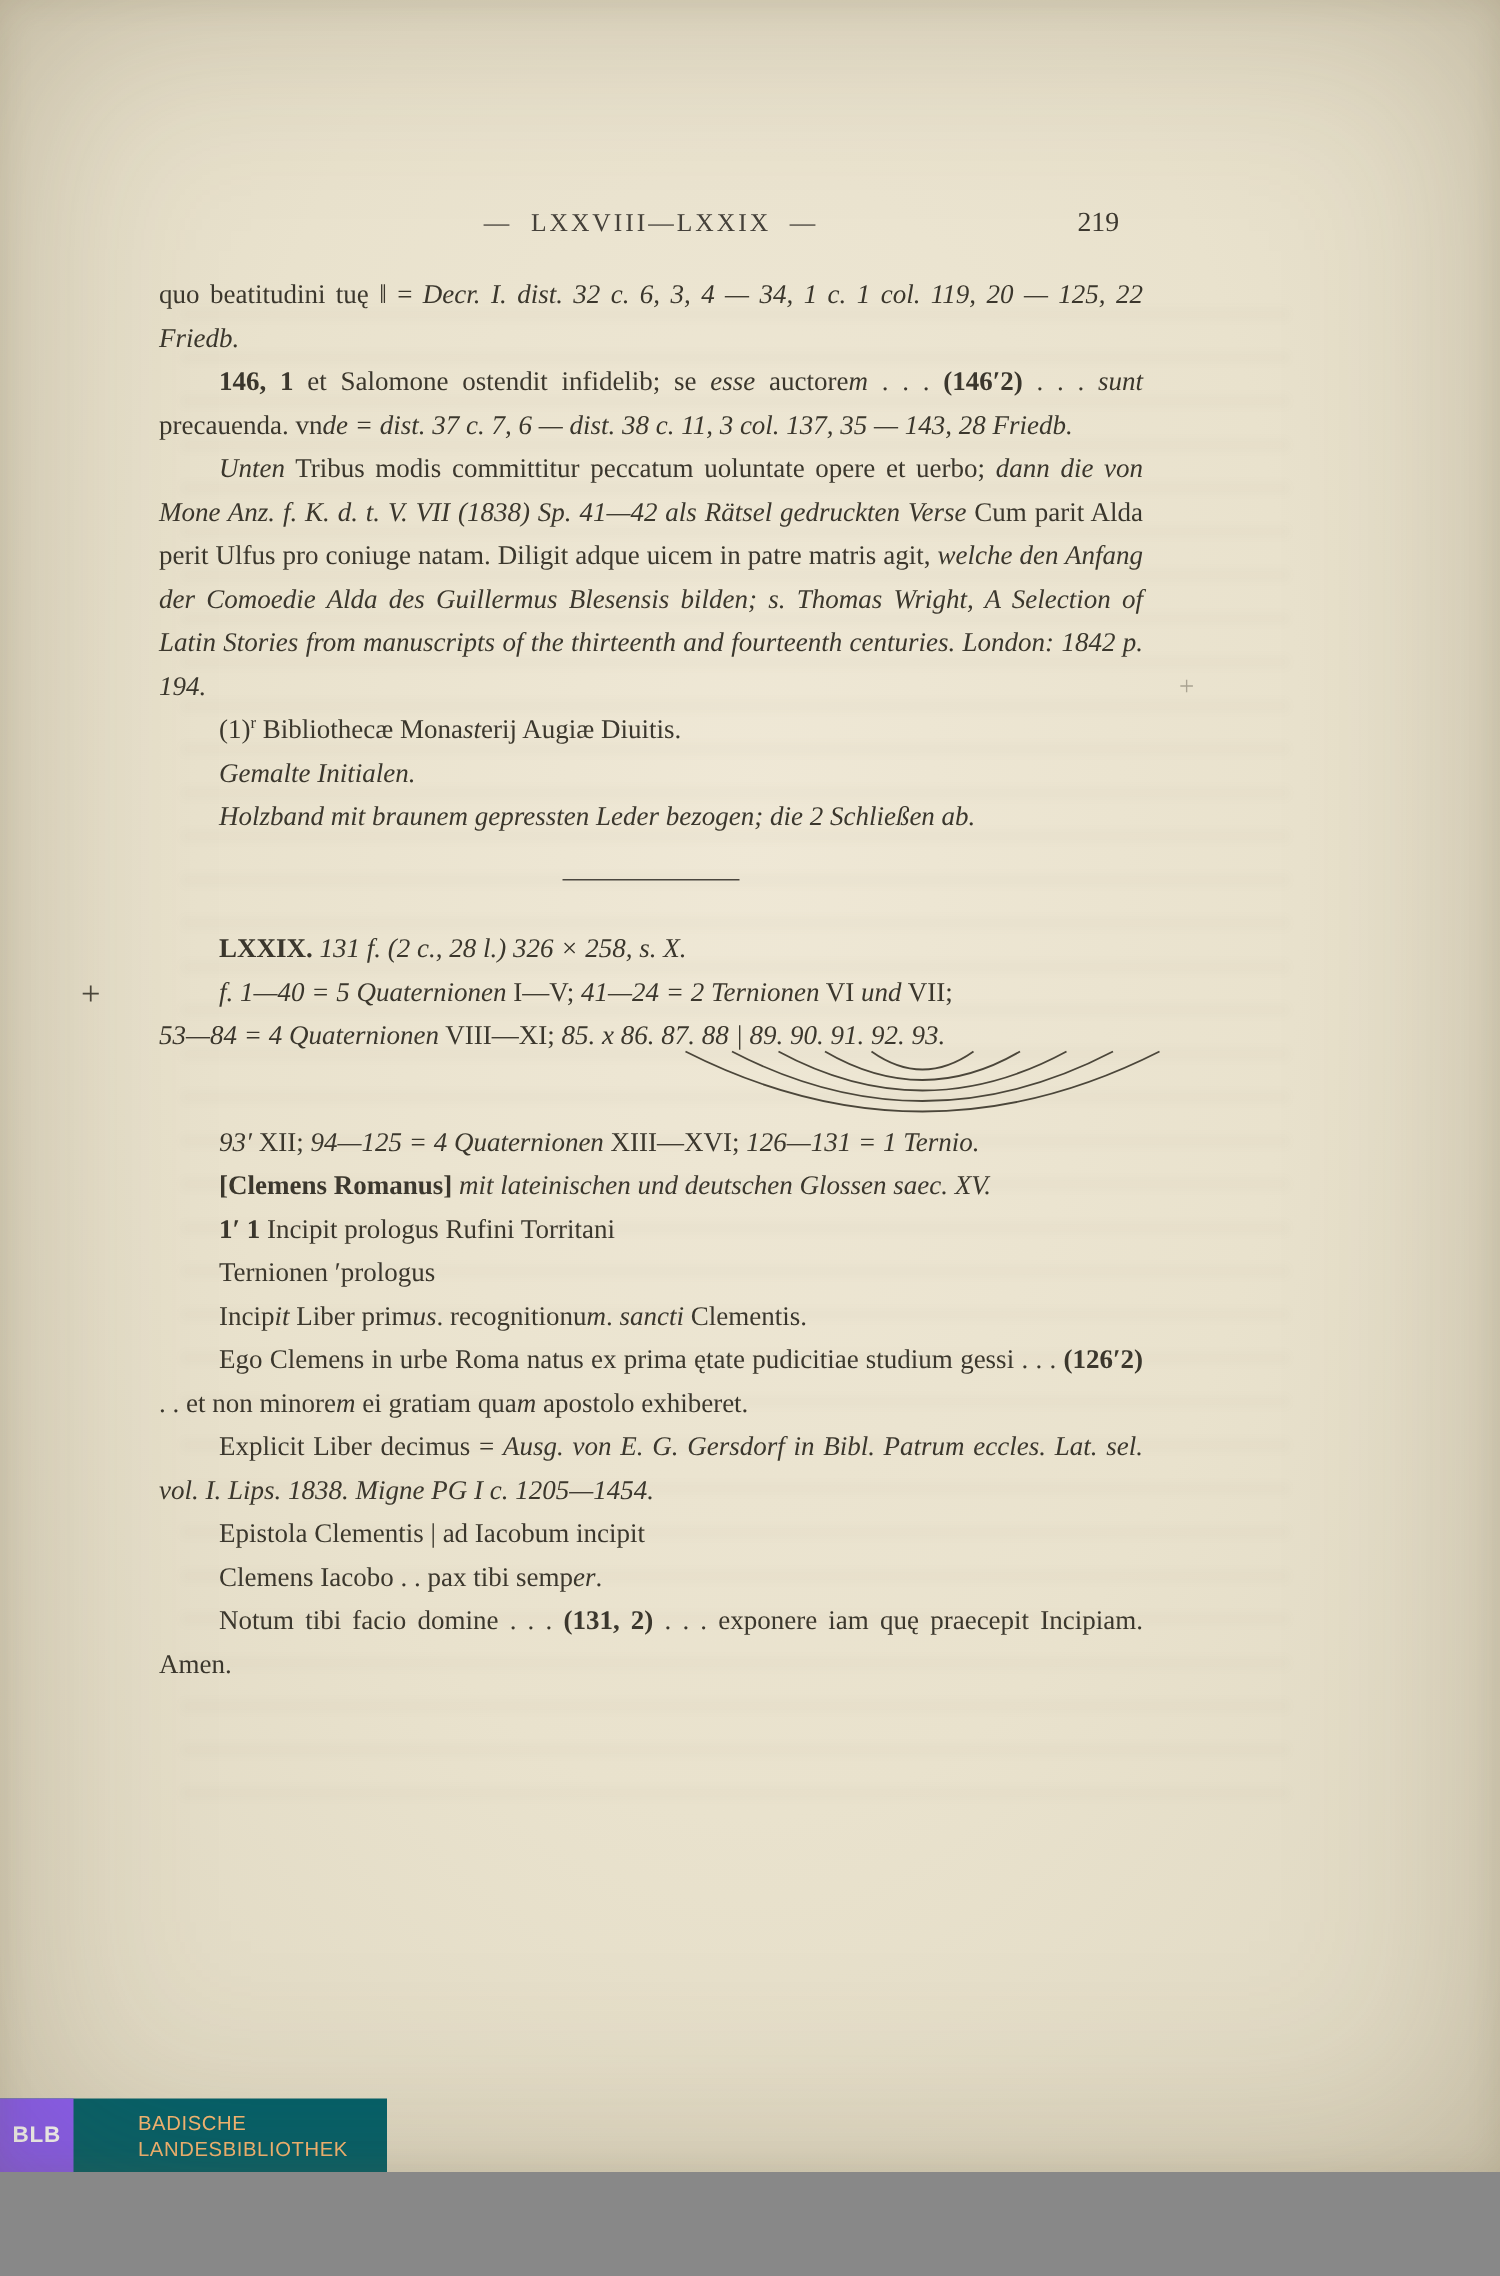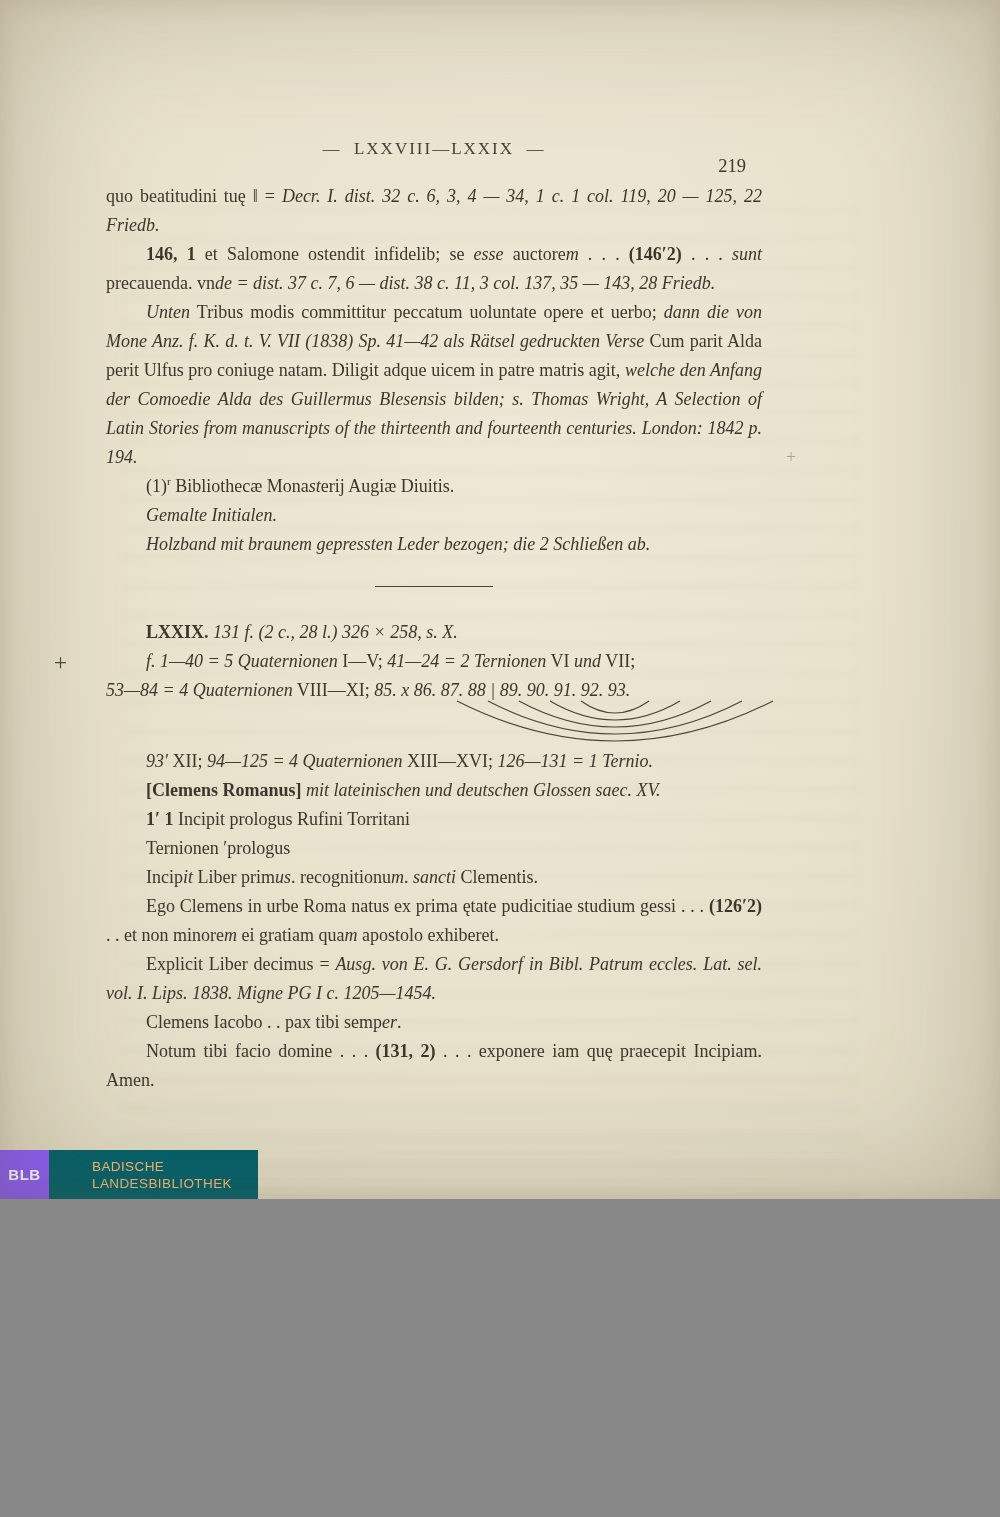--- a/index.html
+++ b/index.html
@@ -1,39 +1,39 @@
 <!DOCTYPE html>
 <html><head>
 <meta charset="utf-8">
 <style>
   html,body { margin:0; padding:0; background:#888; }
   .page {
     position:relative;
-    width:1000px; height:1199px;
+    width:1000px; height:1448px;
     margin:0 auto;
     background: radial-gradient(ellipse at 50% 38%, #efe8d6 0%, #e9e2cd 52%, #ded7c1 100%);
     font-family:"Liberation Serif", serif;
     color:#3a362c;
     overflow:hidden;
   }
   .page::after {
     content:""; position:absolute; inset:0; pointer-events:none;
     box-shadow: inset 0 0 140px rgba(96,84,55,.28), inset 0 0 22px rgba(120,106,70,.16);
   }
   .ghost {
     position:absolute; left:120px; top:205px; width:740px; height:1010px;
     background: repeating-linear-gradient(180deg, rgba(115,103,75,.08) 0 9px, transparent 9px 29px);
     filter: blur(3px); opacity:.32; pointer-events:none;
   }
   .header { position:absolute; left:106px; top:139px; width:656px; height:24px; }
   .range {
     position:absolute; left:0; right:0; text-align:center;
     font-size:17px; letter-spacing:2px; color:#45413a; white-space:pre;
   }
-  .pagenum { position:absolute; right:16px; top:0; font-size:18.5px; color:#3c382f;margin-top:17px; }
+  .pagenum { position:absolute; right:16px; top:0; font-size:18.5px; color:#3c382f; }
 
   .text-block {
     position:absolute; left:106px; top:182px; width:656px;
     font-size:18px; line-height:29px; text-align:justify; color:#3b372d;
   }
   p.para { margin:0; }
   p.para.indent { text-indent:40px; }
   .i { font-style:italic; }
   .b { font-weight:bold; }
   .sup { vertical-align:super; font-size:0.62em; line-height:0; }
@@ -100,20 +100,21 @@
         <path d="M 100 3 Q 165 41 230 3" fill="none" stroke="#4b463a" stroke-width="1.2"></path>
         <path d="M 131 3 Q 165 27 199 3" fill="none" stroke="#4b463a" stroke-width="1.2"></path>
       </svg>
       <p class="para indent"><span class="i">93′</span><span> XII;  </span><span class="i">94—125 = 4 Quaternionen</span><span> XIII—XVI;  </span><span class="i">126—131 = 1 Ternio.</span></p>
       <p class="para indent"><span class="b">[Clemens Romanus]</span><span> </span><span class="i">mit lateinischen und deutschen Glossen saec. XV.</span></p>
       <p class="para indent"><span class="b">1′ 1</span><span> Incipit prologus Rufini Torritani</span></p>
       <p class="para indent"><span>Ternionen ′prologus</span></p>
       <p class="para indent"><span>Incip</span><span class="i">it</span><span> Liber prim</span><span class="i">us</span><span>. recognitionu</span><span class="i">m</span><span>. </span><span class="i">sancti</span><span> Clementis.</span></p>
       <p class="para indent"><span>Ego Clemens in urbe Roma natus ex prima ętate pudicitiae studium gessi . . . </span><span class="b">(126′2)</span><span> . . et non minore</span><span class="i">m</span><span> ei gratiam qua</span><span class="i">m</span><span> apostolo exhiberet.</span></p>
       <p class="para indent"><span>Explicit Liber decimus = </span><span class="i">Ausg. von E. G. Gersdorf in Bibl. Patrum eccles. Lat. sel. vol. I. Lips. 1838.  Migne PG I c. 1205—1454.</span></p>
+      <p class="para indent"><span>Epistola Clementis | ad Iacobum incipit</span></p>
       <p class="para indent"><span>Clemens Iacobo . .   pax tibi semp</span><span class="i">er</span><span>.</span></p>
       <p class="para indent"><span>Notum tibi facio domine . . . </span><span class="b">(131, 2)</span><span> . . . exponere iam quę praecepit Incipiam.  Amen.</span></p>
     </div>
 
   <div class="footer-bar">
     <div class="blb-box">
       <span>BLB</span>
     </div>
     <div class="blb-text">
       <div>BADISCHE</div>

